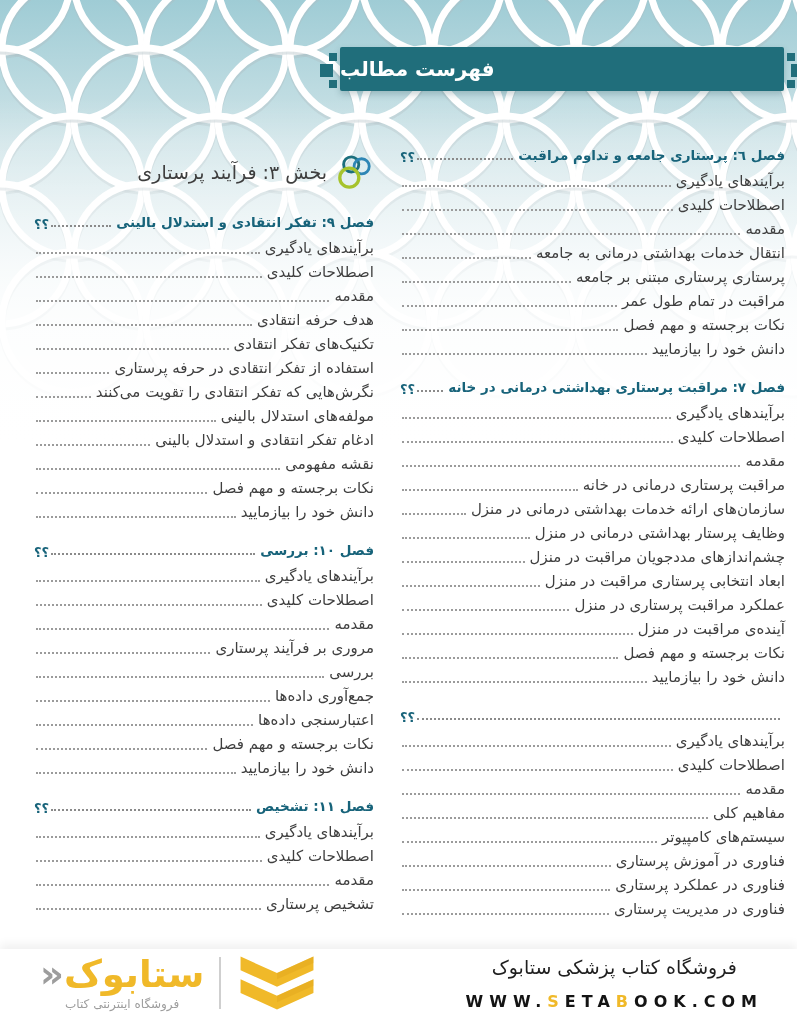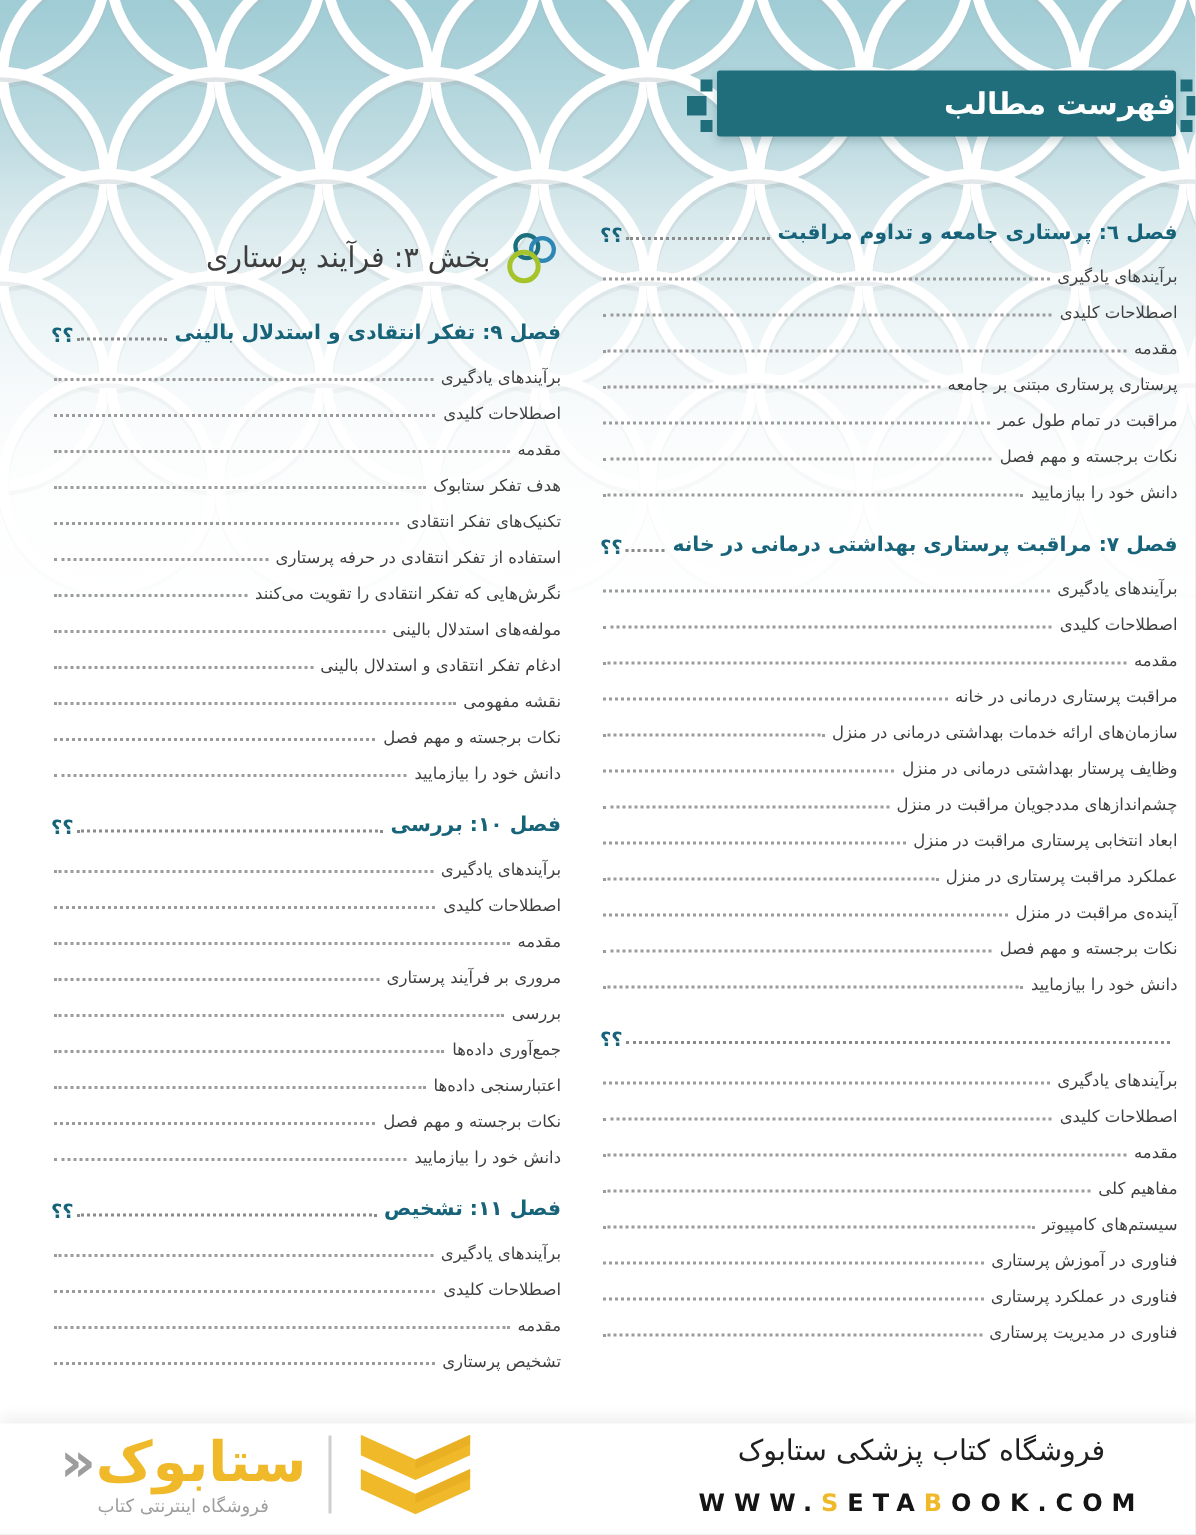--- a/index.html
+++ b/index.html
@@ -16,23 +16,23 @@
   .bg-rings { position:absolute; top:0; left:0; width:797px; height:520px; }
   .bg-fade {
     position:absolute; top:0; left:0; width:797px; height:540px;
     background:linear-gradient(180deg, rgba(255,255,255,0) 0%, rgba(255,255,255,0) 18%,
                rgba(255,255,255,.72) 52%, #ffffff 82%);
     pointer-events:none;
   }
 
   
   .banner {
-    position:absolute; top:47px; right:13px; width:306px; height:44px;
+    position:absolute; top:47px; right:13px; width:444px; height:44px;
     background:#206e7b; border-radius:2px; color:#ffffff;
-    display:flex; align-items:center; justify-content:flex-start;
+    display:flex; align-items:center; justify-content:flex-end;
     font-size:20px; font-weight:bold; letter-spacing:.5px;
     box-shadow:0 3px 6px rgba(30,70,80,.25); z-index:5;
   }
   .banner .sq { position:absolute; background:#206e7b; }
   .sq-l1 { left:-11px; top:6px;  width:8px;  height:8px; }
   .sq-l2 { left:-20px; top:17px; width:13px; height:13px; }
   .sq-l3 { left:-11px; top:33px; width:8px;  height:8px; }
   .sq-r1 { right:-11px; top:6px;  width:8px;  height:8px; }
   .sq-r2 { right:-20px; top:17px; width:13px; height:13px; }
   .sq-r3 { right:-11px; top:33px; width:8px;  height:8px; }
@@ -52,21 +52,21 @@
 
   .toc-row { display:flex; align-items:flex-end; }
   .toc-row .dots {
     flex:1 1 auto; min-width:12px;
     border-bottom:2px dotted #9b9b9b;
     margin:0 5px 5px 2px;
   }
   .toc-row.heading { height:26px; margin:11px 0 3px; color:#17637a; font-weight:bold; font-size:13.5px; }
   .toc-row.heading .dots { border-bottom-color:#8a8a8a; }
   .toc-row.heading .pg { color:#17637a; font-weight:bold; font-size:13px; }
-  .toc-row.item { height:24px; color:#3f3f3f; font-size:11px; }
+  .toc-row.item { height:24px; color:#3f3f3f; font-size:15px; }
   .it-title, .ch-title { white-space:nowrap; line-height:1.4; }
 
   
   .footer {
     position:absolute; left:0; right:0; bottom:0; height:74px;
     background:#ffffff; z-index:6;
     display:flex; align-items:center; justify-content:space-between;
     padding:0 34px 6px 40px;
     box-shadow:0 -5px 9px rgba(0,0,0,.06);
   }
@@ -218,20 +218,24 @@
               <div class="toc-row item">
                 <span class="it-title">اصطلاحات کلیدی</span>
                 <span class="dots"></span>
               </div>
 
               <div class="toc-row item">
                 <span class="it-title">مقدمه</span>
                 <span class="dots"></span>
               </div>
 
+              <div class="toc-row item">
+                <span class="it-title">انتقال خدمات بهداشتی درمانی به جامعه</span>
+                <span class="dots"></span>
+              </div>
 
               <div class="toc-row item">
                 <span class="it-title">پرستاری پرستاری مبتنی بر جامعه</span>
                 <span class="dots"></span>
               </div>
 
               <div class="toc-row item">
                 <span class="it-title">مراقبت در تمام طول عمر</span>
                 <span class="dots"></span>
               </div>
@@ -396,21 +400,21 @@
                   <span class="it-title">اصطلاحات کلیدی</span>
                   <span class="dots"></span>
                 </div>
 
                 <div class="toc-row item">
                   <span class="it-title">مقدمه</span>
                   <span class="dots"></span>
                 </div>
 
                 <div class="toc-row item">
-                  <span class="it-title">هدف تفکر ستابوک</span>
+                  <span class="it-title">هدف حرفه انتقادی</span>
                   <span class="dots"></span>
                 </div>
 
                 <div class="toc-row item">
                   <span class="it-title">تکنیک‌های تفکر انتقادی</span>
                   <span class="dots"></span>
                 </div>
 
                 <div class="toc-row item">
                   <span class="it-title">استفاده از تفکر انتقادی در حرفه پرستاری</span>

